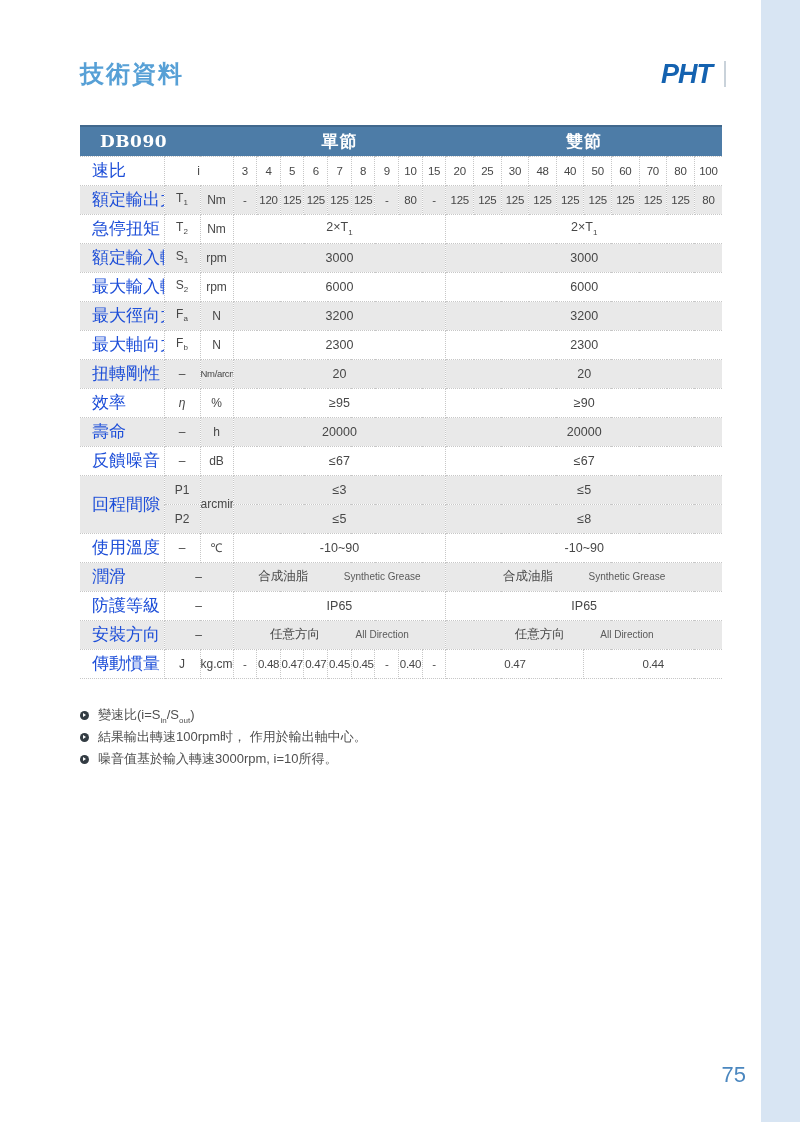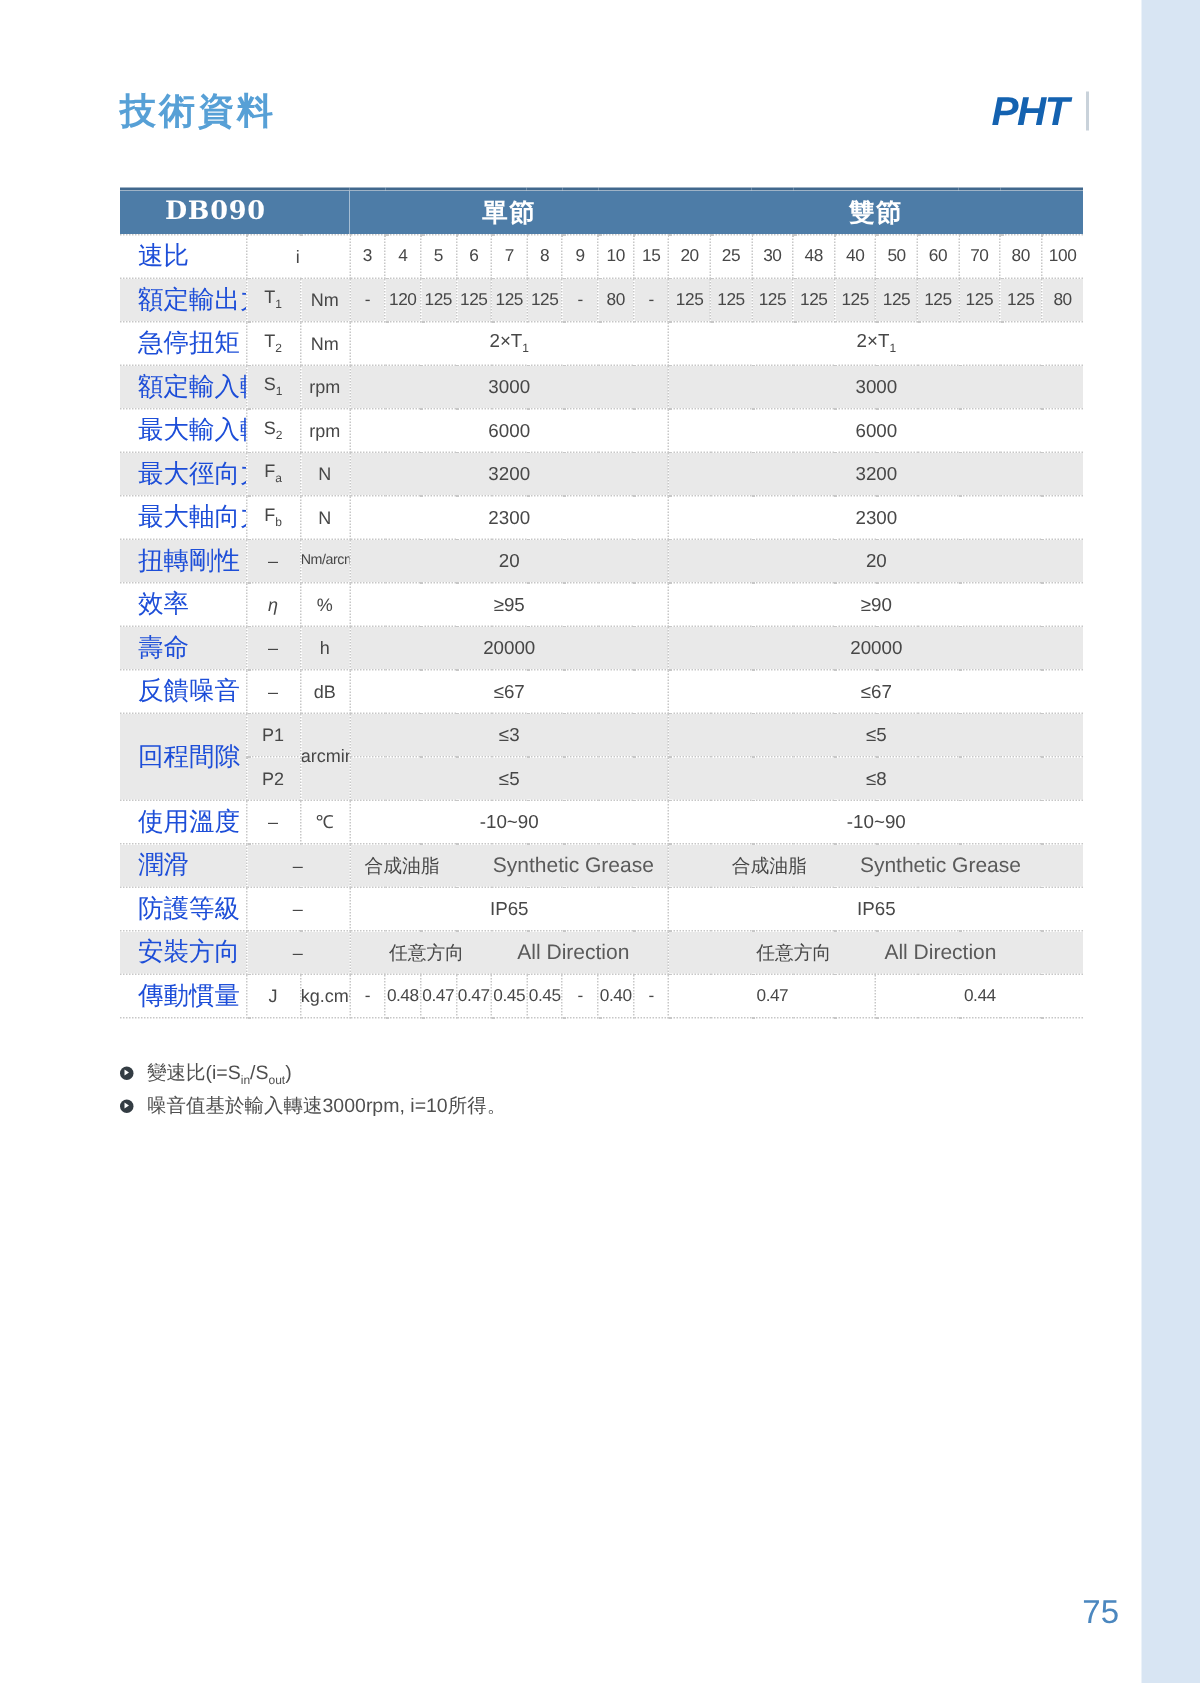--- a/index.html
+++ b/index.html
@@ -18,32 +18,32 @@
 
   table.spec { position:absolute; left:80px; top:125px; width:642px; border-collapse:collapse;
                table-layout:fixed; }
   td { border:1px dotted #c7c7c7; text-align:center; vertical-align:middle; padding:0;
        font-size:12px; color:#474747; height:29px; overflow:hidden; white-space:nowrap; }
   td:first-child { border-left:none; }
   td:last-child { border-right:none; }
   tr.thead td { background:#4d7ca7; border:none; border-top:2px solid #41688d; color:#ffffff;
                 font-family:"DejaVu Serif", serif; font-size:17px; font-weight:bold;
                 height:30px; letter-spacing:1px; }
-  tr.thead td.model { text-align:left; padding-left:30px; letter-spacing:0.5px;margin-top:25px; }
+  tr.thead td.model { text-align:left; padding-left:20px; letter-spacing:0.5px;margin-top:25px; }
   tr.gray td { background:#e9e9e9; }
   td.name { text-align:left; padding-left:12px; font-size:17px; color:#1d4ed8; }
   td.sym  { font-size:12px; }
   td.unit { font-size:12px; }
   td.unit.small { font-size:9.5px; letter-spacing:-0.3px; }
   td.num  { font-size:11.5px; letter-spacing:-0.3px; }
   td.mval { font-size:12.5px; }
   sub { font-size:8px; }
   .it { font-style:italic; }
   .cn { font-size:12.5px; }
-  .en { font-size:14px; color:#5a5a5a;margin-left:32px; }
+  .en { font-size:10px; color:#5a5a5a;margin-left:32px; }
 
   .notes { position:absolute; left:80px; top:708px; width:620px; }
   .notes-title { font-size:14.5px; font-weight:bold; color:#474747; margin-bottom:13px; }
   .note-line { display:flex; align-items:center; gap:9px; margin-bottom:8px; height:14px;
                font-size:13px; color:#4f4f4f; }
   .bullet { flex:none; width:9px; height:9px; border-radius:50%; background:#333c43; position:relative; }
   .bullet::after { content:''; position:absolute; left:3px; top:2.5px; width:0; height:0;
                    border-left:3px solid #ffffff; border-top:2px solid transparent;
                    border-bottom:2px solid transparent; }
 
@@ -260,18 +260,22 @@
   </tbody>
     </table>
 
   <div class="notes">
     <div class="note-line">
       <span class="bullet"></span>
       <span><span>變速比(i=S</span><sub>in</sub><span>/S</span><sub>out</sub><span>)</span></span>
     </div>
     <div class="note-line">
       <span class="bullet"></span>
+      <span>結果輸出轉速100rpm时， 作用於輸出軸中心。</span>
+    </div>
+    <div class="note-line">
+      <span class="bullet"></span>
       <span>噪音值基於輸入轉速3000rpm, i=10所得。</span>
     </div>
   </div>
 
   <div class="page-num">75</div>
 </div>
 
 </body></html>

